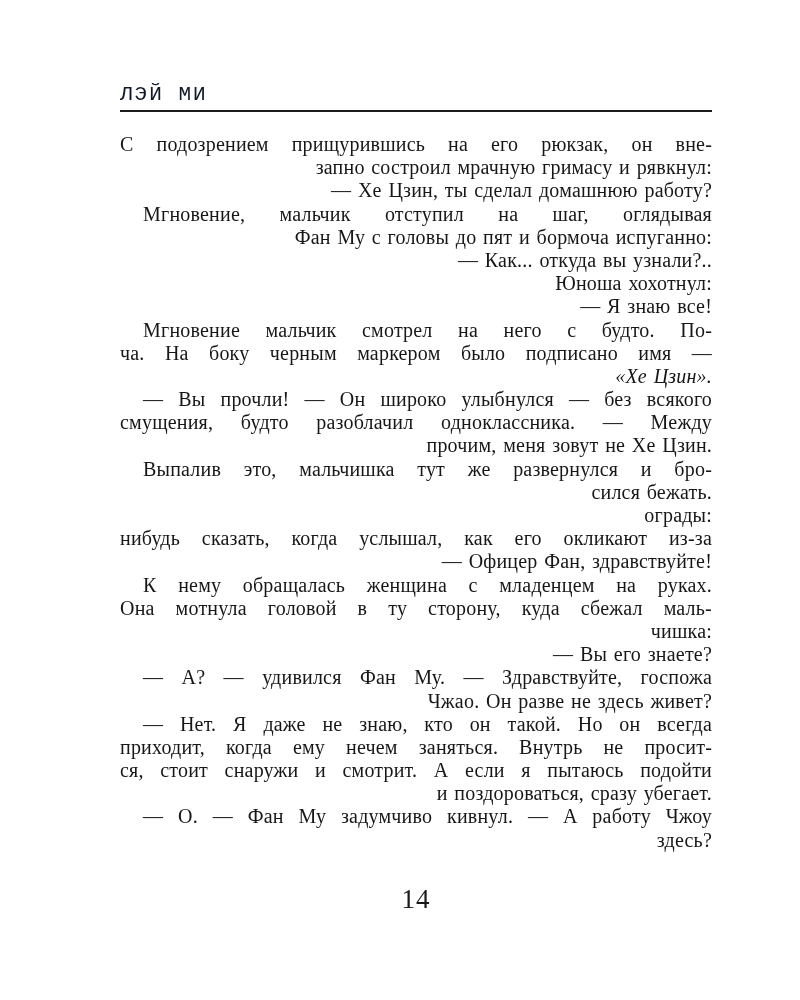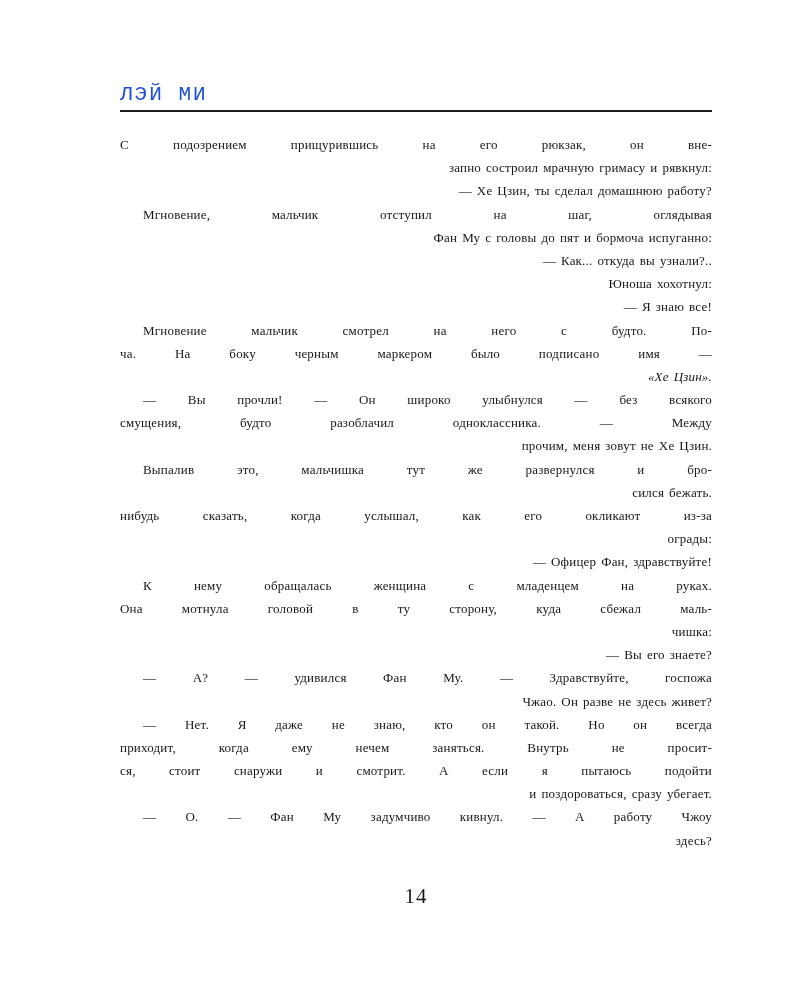--- a/index.html
+++ b/index.html
@@ -15,27 +15,27 @@
     position: absolute;
     left: 120px; top: 83px;
     width: 592px;
   }
   .running-head {
     display: block;
     font-family: "Liberation Mono", monospace;
     font-size: 21px;
     line-height: 24px;
     letter-spacing: 2px;
-    color: #1d4ed8;
+    color: #0f172a;
     padding-bottom: 3px;
     border-bottom: 2px solid #1c1c1c;
   }
   .page-text {
     margin-top: 21px;
-    font-size: 13px;
+    font-size: 20px;
     color: #171717;
   }
   .line {
     height: 23.2px;
     line-height: 23.2px;
     letter-spacing: 0.2px;
     word-spacing: 1.5px;
     overflow: hidden;
     text-align: right;
   }
@@ -43,21 +43,21 @@
     text-align: justify;
     text-align-last: justify;
   }
   .line.ind { text-indent: 23px; }
   .line.it  { font-style: italic; }
   .page-footer {
     position: absolute;
     left: 120px; top: 884px;
     width: 592px;
     text-align: center;
-    font-size: 21px;
+    font-size: 27px;
     letter-spacing: 1px;
     color: #1a1a1a;
   }
 </style>
 </head>
 <body>
 
 <div class="sheet">
   <header class="running-head">
     <span>ЛЭЙ МИ</span>
@@ -73,22 +73,22 @@
       <div class="line ind">Юноша хохотнул:</div>
       <div class="line ind">— Я знаю все!</div>
       <div class="line j ind">Мгновение мальчик смотрел на него с будто. По-</div>
       <div class="line j">ча. На боку черным маркером было подписано имя —</div>
       <div class="line it">«Хе Цзин».</div>
       <div class="line j ind">— Вы прочли! — Он широко улыбнулся — без всякого</div>
       <div class="line j">смущения, будто разоблачил одноклассника. — Между</div>
       <div class="line">прочим, меня зовут не Хе Цзин.</div>
       <div class="line j ind">Выпалив это, мальчишка тут же развернулся и бро-</div>
       <div class="line">сился бежать.</div>
+      <div class="line">ограды:</div>
       <div class="line j">нибудь сказать, когда услышал, как его окликают из-за</div>
-      <div class="line">ограды:</div>
       <div class="line ind">— Офицер Фан, здравствуйте!</div>
       <div class="line j ind">К нему обращалась женщина с младенцем на руках.</div>
       <div class="line j">Она мотнула головой в ту сторону, куда сбежал маль-</div>
       <div class="line">чишка:</div>
       <div class="line ind">— Вы его знаете?</div>
       <div class="line j ind">— А? — удивился Фан Му. — Здравствуйте, госпожа</div>
       <div class="line">Чжао. Он разве не здесь живет?</div>
       <div class="line j ind">— Нет. Я даже не знаю, кто он такой. Но он всегда</div>
       <div class="line j">приходит, когда ему нечем заняться. Внутрь не просит-</div>
       <div class="line j">ся, стоит снаружи и смотрит. А если я пытаюсь подойти</div>

